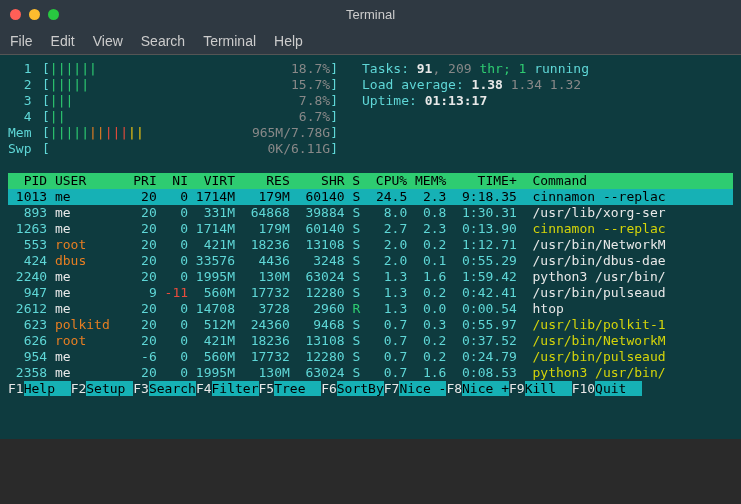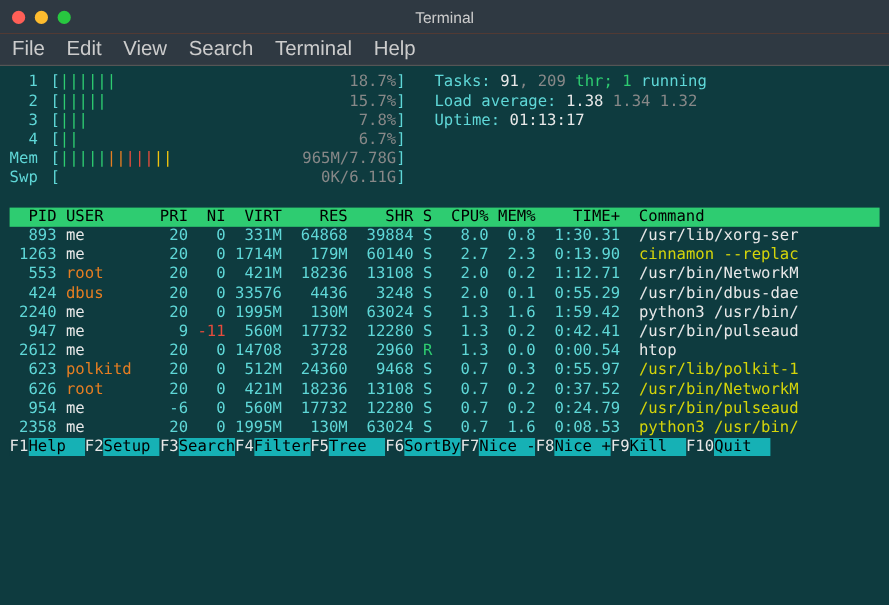--- a/index.html
+++ b/index.html
@@ -1,39 +1,39 @@
 <!DOCTYPE html>
 <html><head>
 <meta charset="utf-8">
 <style>
   html,body{margin:0;padding:0;background:#2a2a2a;font-family:monospace;font-size:13px;}
-  .wrap{width:741px;height:504px;position:relative;overflow:hidden;background:#c2410c;}
+  .wrap{width:741px;height:439px;position:relative;overflow:hidden;background:#000000;}
   .titlebar{height:28px;background:#2f3942;display:flex;align-items:center;position:relative;}
   .tb-dots{display:flex;gap:8px;margin-left:10px;}
   .dot{width:11px;height:11px;border-radius:50%;}
   .dot.r{background:#ff5f57;}
   .dot.y{background:#febc2e;}
   .dot.g{background:#28c840;}
   .tb-title{position:absolute;left:0;right:0;text-align:center;color:#ccc;font-size:13px;font-family:sans-serif;}
   .menubar{height:26px;background:#2f3942;display:flex;align-items:center;gap:18px;padding:0 10px;border-bottom:1px solid #555;}
-  .menubar span{color:#ccc;font-family:sans-serif;font-size:17px;cursor:pointer;}
+  .menubar span{color:#ccc;font-family:sans-serif;font-size:14px;cursor:pointer;}
   .term{background:#0e3b3f;height:calc(504px - 28px - 26px);padding:6px 8px 0 8px;color:#5fd7d7;line-height:16px;font-size:13px;box-sizing:border-box;}
   .meters{display:flex;gap:24px;}
   .meters-left{width:330px;}
   .meters-right{flex:1;}
   .mrow{display:flex;white-space:pre;}
   .mlab{color:#5fd7d7;width:34px;}
   .bar{color:#2ecc71;}
   .bar .b1{color:#2ecc71;}
   .bar .b2{color:#e67e22;}
   .bar .b3{color:#e74c3c;}
   .bar .b4{color:#f1c40f;}
   .pct{color:#888;margin-left:auto;}
   .info span.k{color:#5fd7d7;}
-  .info span.v{color:#e8e8e8;font-weight:normal;text-align:center;}
+  .info span.v{color:#e8e8e8;font-weight:bold;text-align:center;}
   .info span.g{color:#2ecc71;}
   .info span.d{color:#888;}
   .hdr{background:#2ecc71;color:#000;white-space:pre;margin-top:16px;}
   .rows .r{white-space:pre;display:block;}
   .rows .r.sel{background:#16b1b5;color:#000;}
   .c-user-me{color:#e8e8e8;}
   .c-user-root{color:#e67e22;}
   .c-user-polkitd{color:#e67e22;}
   .c-user-dbus{color:#e67e22;}
   .c-ni-neg{color:#e74c3c;}
@@ -77,20 +77,21 @@
           <div class="mrow"><span class="mlab">Swp </span>[                          <span class="pct">0K/6.11G</span>]</div>
         </div>
     <div class="meters-right info" id="summary">
           <div><span class="k">Tasks: </span><span class="v">91</span><span class="d">, 209 </span><span class="g">thr; </span><span class="g">1 </span><span class="k">running</span></div>
           <div><span class="k">Load average: </span><span class="v">1.38 </span><span class="d">1.34 1.32</span></div>
           <div><span class="k">Uptime: </span><span class="v">01:13:17</span></div>
         </div>
   </div>
   <div class="hdr" id="hdr">  PID USER      PRI  NI  VIRT    RES    SHR S  CPU% MEM%    TIME+  Command</div>
   <div class="rows" id="rows">
+        <div class="r sel"><span> 1013</span> <span class="">me       </span><span>  20</span><span class="">   0</span><span> 1714M</span> <span>  179M</span> <span> 60140</span> <span class="">S </span><span> 24.5</span><span>  2.3</span><span>  9:18.35</span>  <span class="">cinnamon --replac</span></div>
         <div class="r"><span>  893</span> <span class="c-user-me">me       </span><span>  20</span><span class="">   0</span><span>  331M</span> <span> 64868</span> <span> 39884</span> <span class="">S </span><span>  8.0</span><span>  0.8</span><span>  1:30.31</span>  <span class="c-cmd">/usr/lib/xorg-ser</span></div>
         <div class="r"><span> 1263</span> <span class="c-user-me">me       </span><span>  20</span><span class="">   0</span><span> 1714M</span> <span>  179M</span> <span> 60140</span> <span class="">S </span><span>  2.7</span><span>  2.3</span><span>  0:13.90</span>  <span class="c-cmd-y">cinnamon --replac</span></div>
         <div class="r"><span>  553</span> <span class="c-user-root">root     </span><span>  20</span><span class="">   0</span><span>  421M</span> <span> 18236</span> <span> 13108</span> <span class="">S </span><span>  2.0</span><span>  0.2</span><span>  1:12.71</span>  <span class="c-cmd">/usr/bin/NetworkM</span></div>
         <div class="r"><span>  424</span> <span class="c-user-dbus">dbus     </span><span>  20</span><span class="">   0</span><span> 33576</span> <span>  4436</span> <span>  3248</span> <span class="">S </span><span>  2.0</span><span>  0.1</span><span>  0:55.29</span>  <span class="c-cmd">/usr/bin/dbus-dae</span></div>
         <div class="r"><span> 2240</span> <span class="c-user-me">me       </span><span>  20</span><span class="">   0</span><span> 1995M</span> <span>  130M</span> <span> 63024</span> <span class="">S </span><span>  1.3</span><span>  1.6</span><span>  1:59.42</span>  <span class="c-cmd">python3 /usr/bin/</span></div>
         <div class="r"><span>  947</span> <span class="c-user-me">me       </span><span>   9</span><span class="c-ni-neg"> -11</span><span>  560M</span> <span> 17732</span> <span> 12280</span> <span class="">S </span><span>  1.3</span><span>  0.2</span><span>  0:42.41</span>  <span class="c-cmd">/usr/bin/pulseaud</span></div>
         <div class="r"><span> 2612</span> <span class="c-user-me">me       </span><span>  20</span><span class="">   0</span><span> 14708</span> <span>  3728</span> <span>  2960</span> <span class="c-s-r">R </span><span>  1.3</span><span>  0.0</span><span>  0:00.54</span>  <span class="c-cmd">htop</span></div>
         <div class="r"><span>  623</span> <span class="c-user-polkitd">polkitd  </span><span>  20</span><span class="">   0</span><span>  512M</span> <span> 24360</span> <span>  9468</span> <span class="">S </span><span>  0.7</span><span>  0.3</span><span>  0:55.97</span>  <span class="c-cmd-y">/usr/lib/polkit-1</span></div>
         <div class="r"><span>  626</span> <span class="c-user-root">root     </span><span>  20</span><span class="">   0</span><span>  421M</span> <span> 18236</span> <span> 13108</span> <span class="">S </span><span>  0.7</span><span>  0.2</span><span>  0:37.52</span>  <span class="c-cmd-y">/usr/bin/NetworkM</span></div>
         <div class="r"><span>  954</span> <span class="c-user-me">me       </span><span>  -6</span><span class="">   0</span><span>  560M</span> <span> 17732</span> <span> 12280</span> <span class="">S </span><span>  0.7</span><span>  0.2</span><span>  0:24.79</span>  <span class="c-cmd-y">/usr/bin/pulseaud</span></div>

